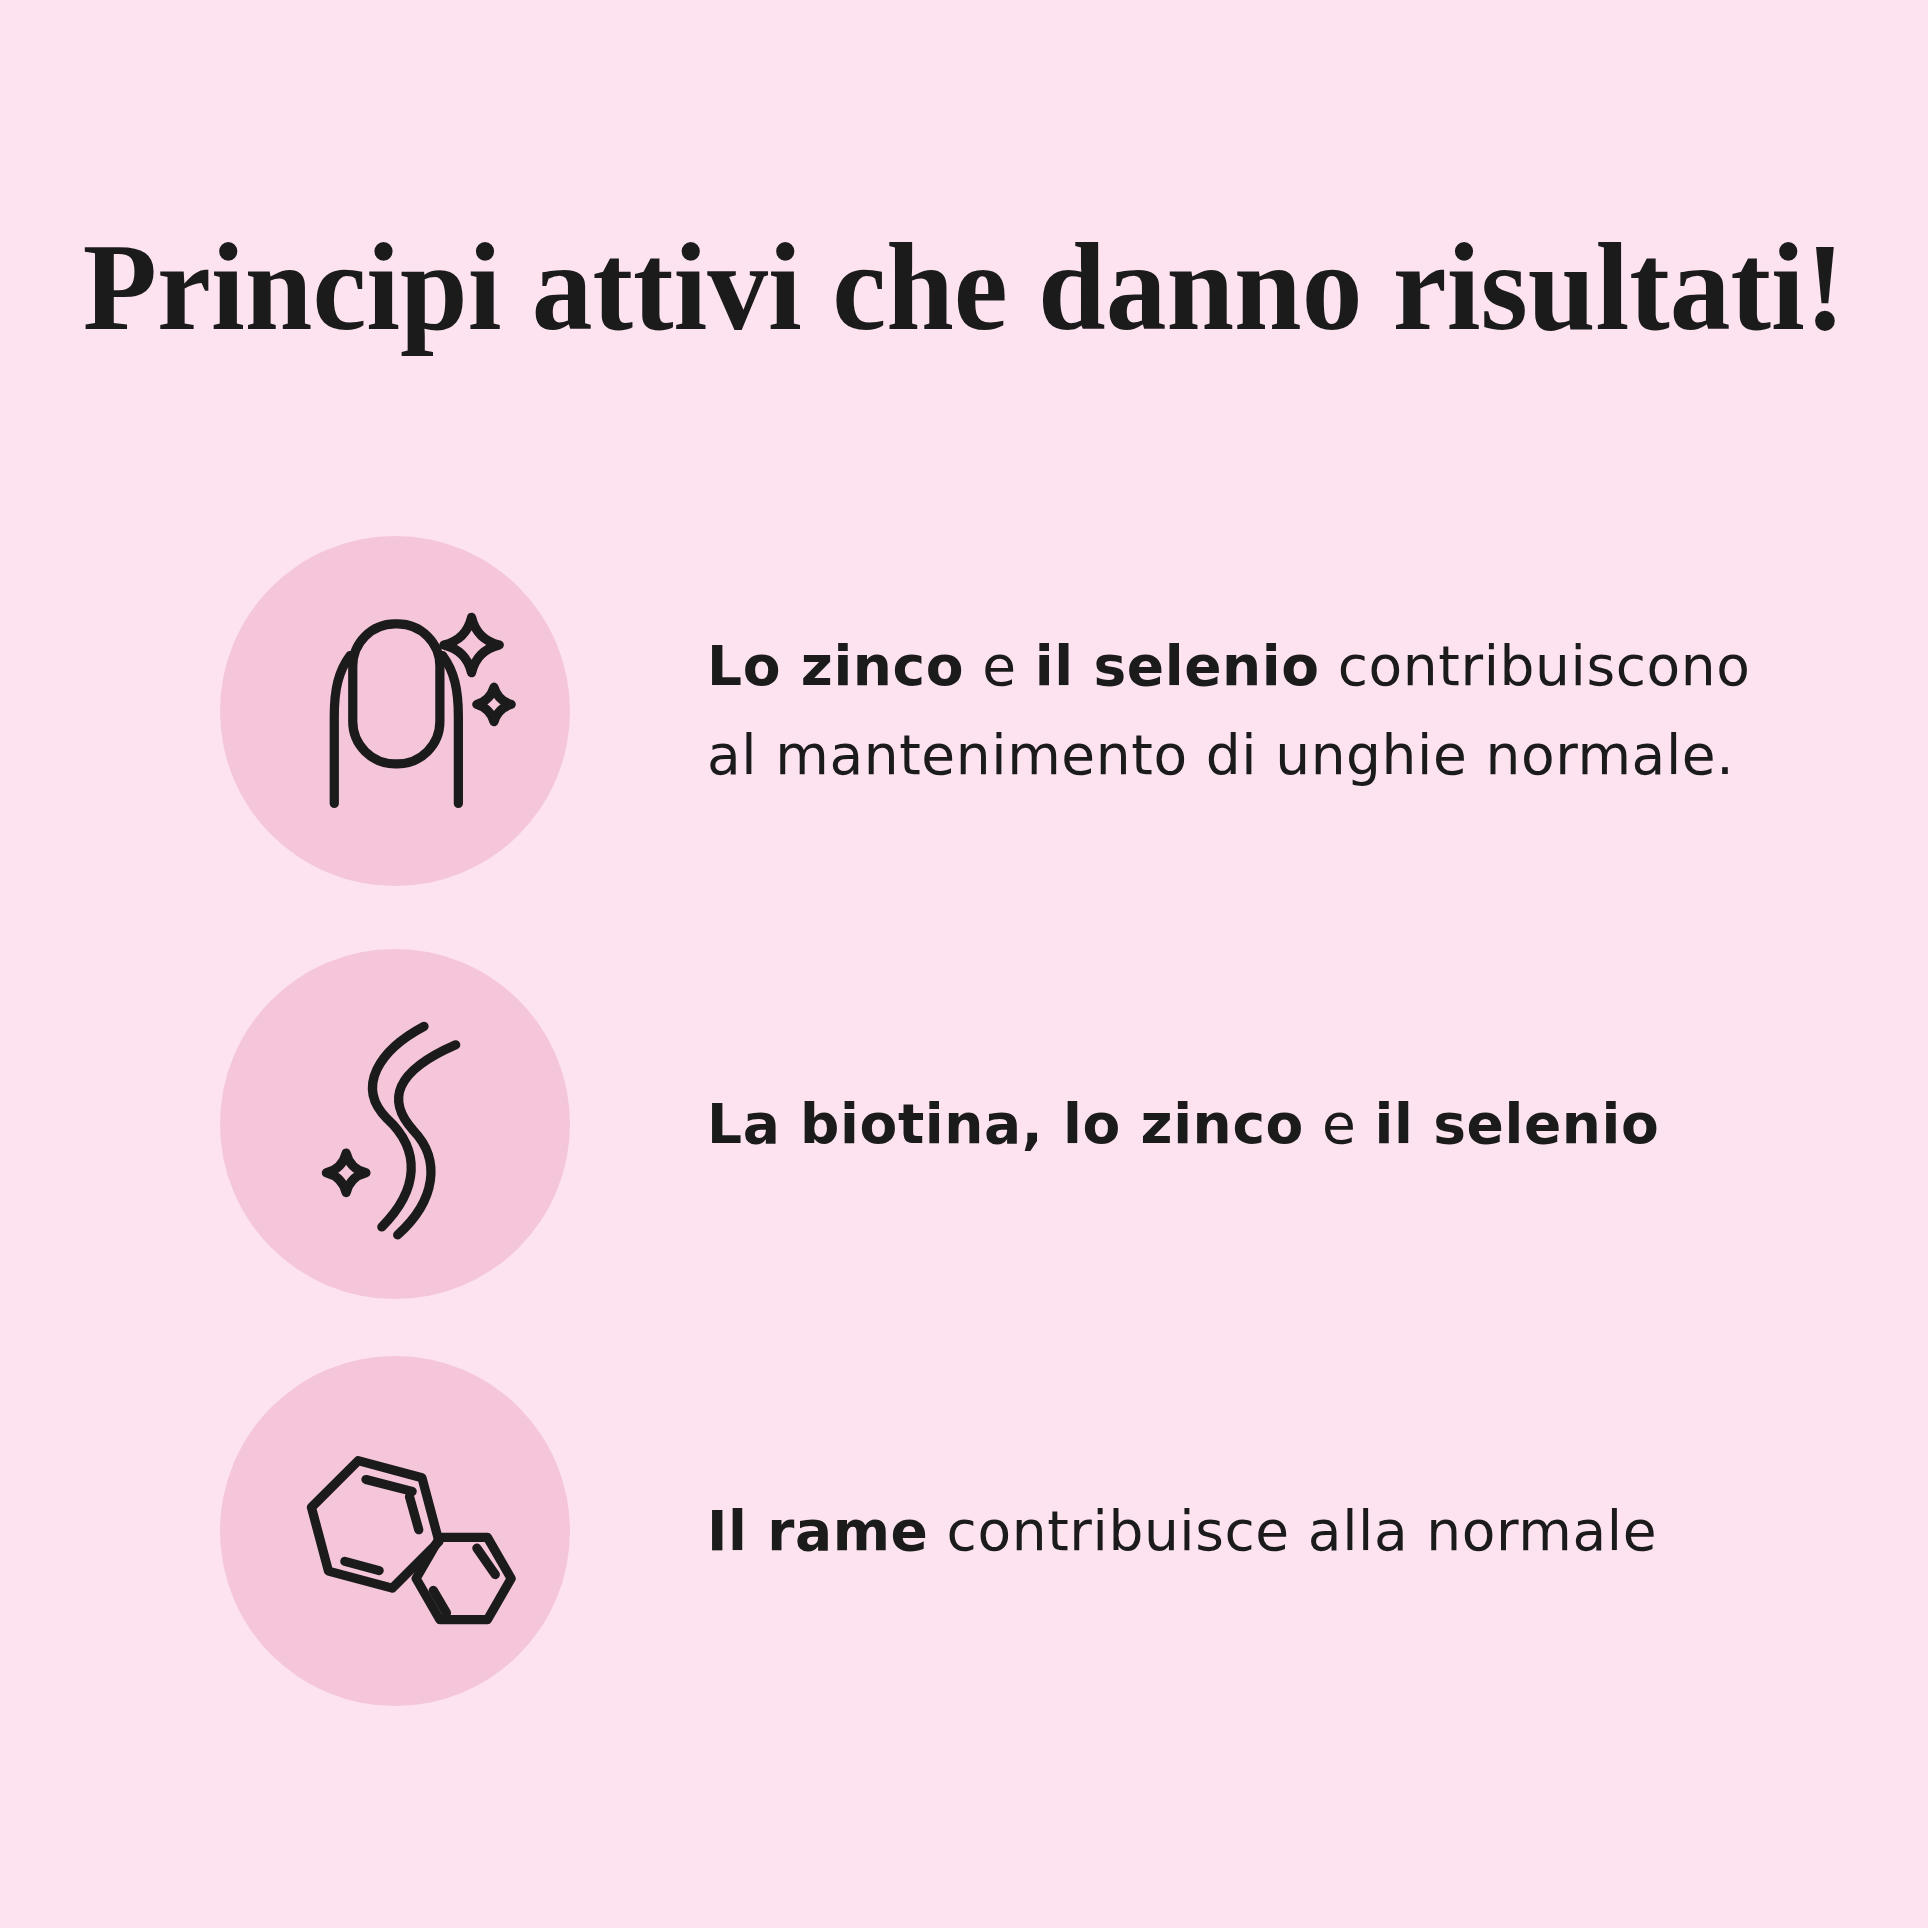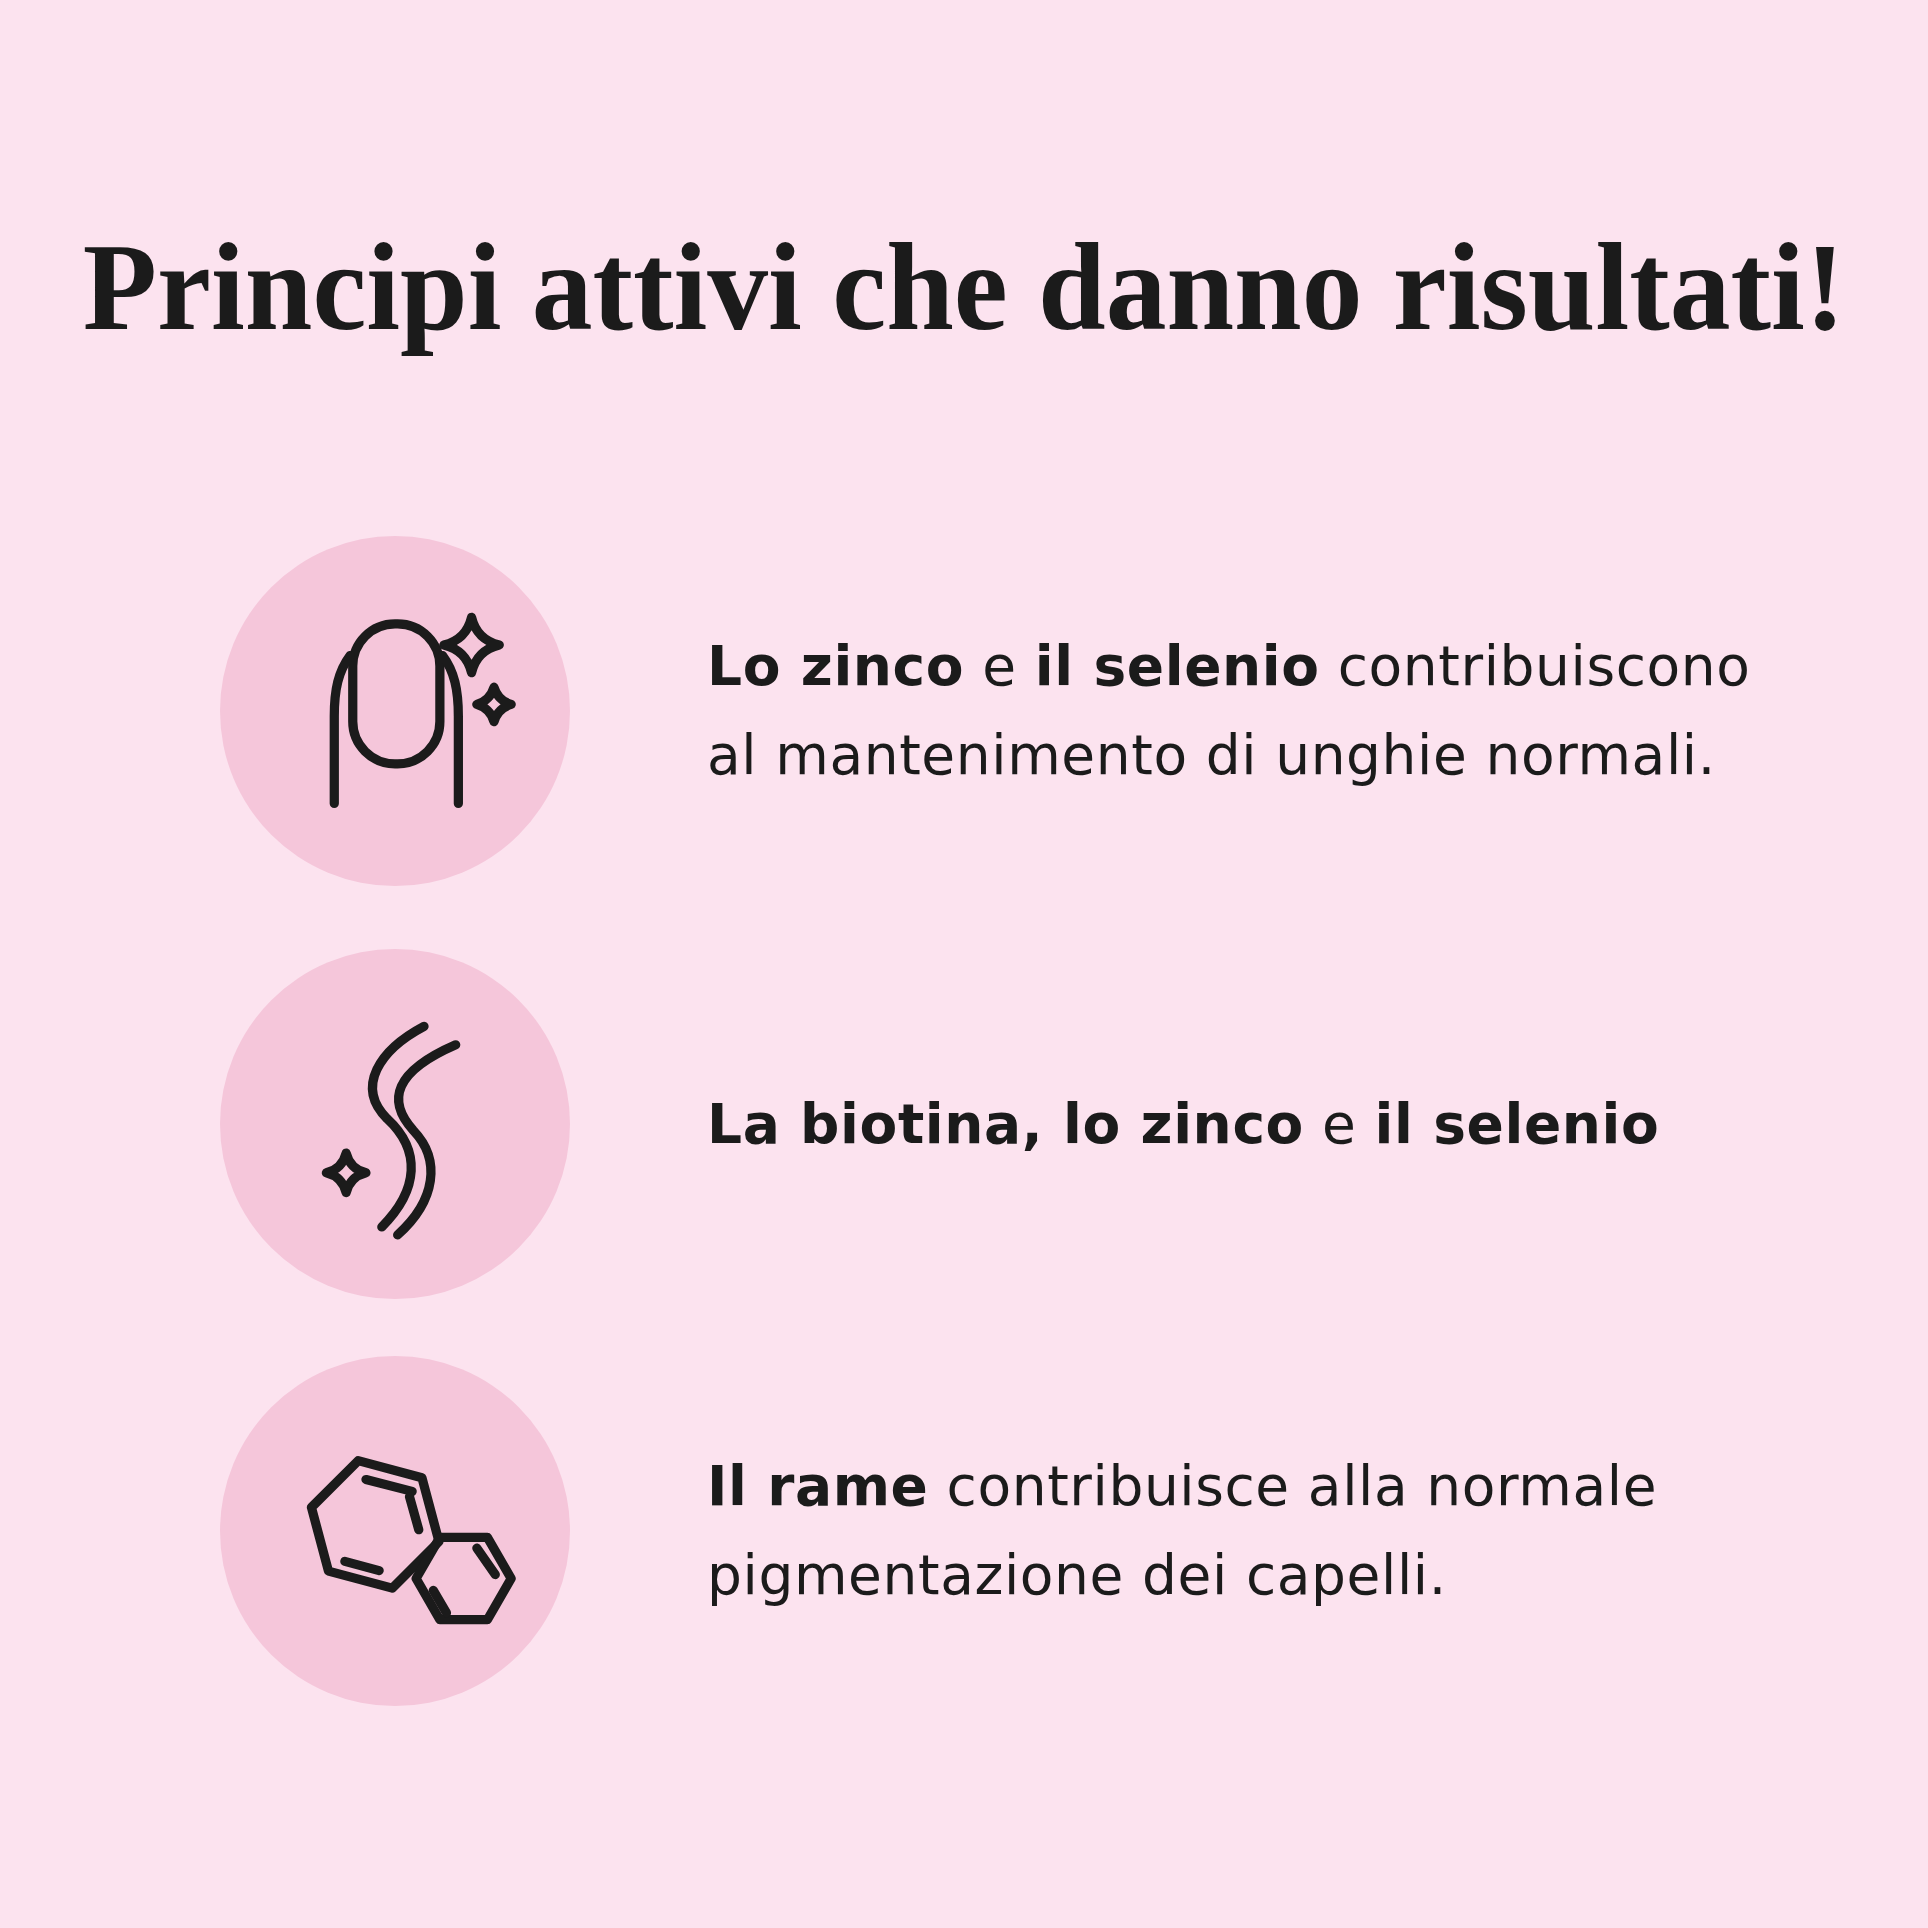--- a/index.html
+++ b/index.html
@@ -75,21 +75,21 @@
       <svg width="264" height="264" viewBox="0 0 200 200">
         <rect x="68" y="34" width="66" height="106" rx="32"></rect>
         <path d="M54,170 L54,104 C54,84 57,70 66,58"></path>
         <path d="M148,170 L148,104 C148,84 145,70 136,58"></path>
         <path d="M158,29 Q162,46 179,50 Q162,54 158,71 Q154,54 137,50 Q154,46 158,29 Z"></path>
         <path d="M175,82 Q178,92 188,95 Q178,98 175,108 Q172,98 162,95 Q172,92 175,82 Z"></path>
       </svg>
     </div>
     <div class="row-text">
         <div class="line"><span class="b">Lo zinco</span><span> e </span><span class="b">il selenio</span><span> contribuiscono</span></div>
-        <div class="line"><span>al mantenimento di unghie normali.</span></div>
+        <div class="line"><span>al mantenimento di unghie normale.</span></div>
       </div>
   </div>
 
   <div class="row row-2">
     <div class="icon-circle">
       <svg width="264" height="264" viewBox="0 0 200 200">
         <path d="M122,26 C88,44 70,72 94,96 C120,120 118,150 90,178"></path>
         <path d="M146,40 C100,60 93,82 114,105 C135,127 131,158 102,184"></path>
         <path d="M63,122 Q66,134 78,137 Q66,140 63,152 Q60,140 48,137 Q60,134 63,122 Z"></path>
       </svg>
@@ -106,18 +106,17 @@
         <line x1="78" y1="61" x2="113" y2="70"></line>
         <line x1="88" y1="130" x2="62" y2="123"></line>
         <line x1="111" y1="74" x2="118" y2="99"></line>
         <polygon points="188,136 170,167.2 134,167.2 116,136 134,104.8 170,104.8"></polygon>
         <line x1="162" y1="113" x2="176" y2="133"></line>
         <line x1="129" y1="145" x2="139" y2="162"></line>
       </svg>
     </div>
     <div class="row-text">
         <div class="line"><span class="b">Il rame</span><span> contribuisce alla normale</span></div>
-        <div class="line"><span>pigmentazione dei capelli.</span></div>
       </div>
   </div>
 
 </div>
 
 
 </body></html>

